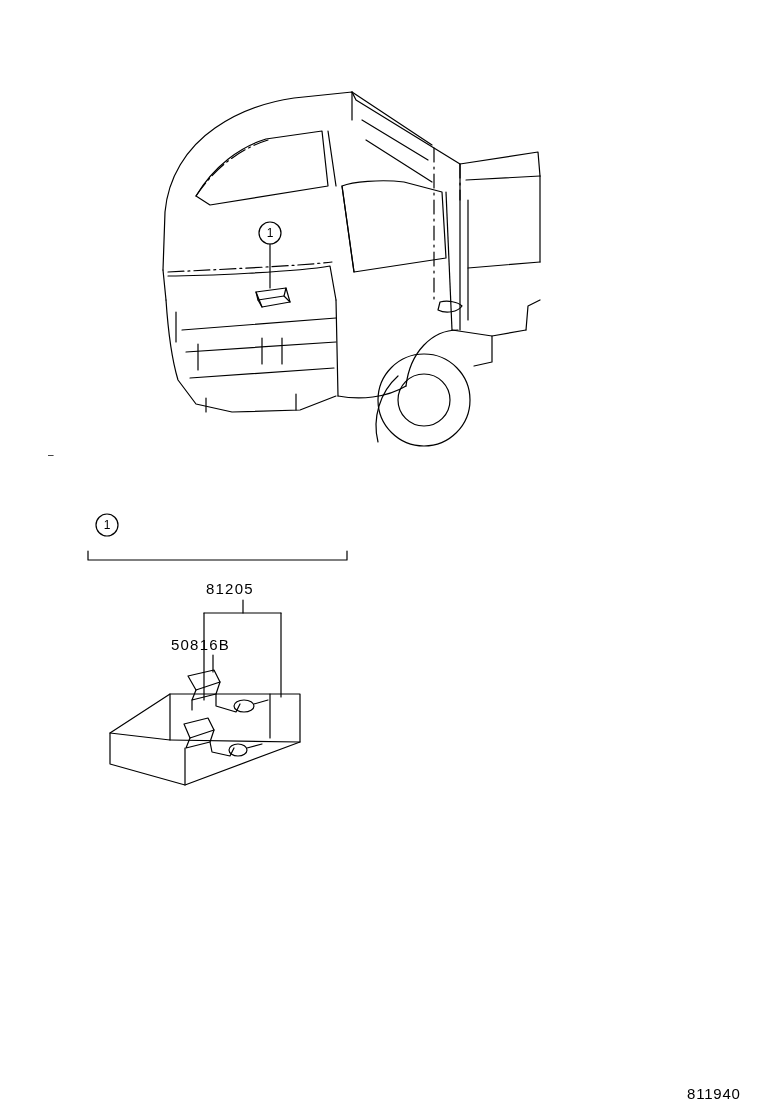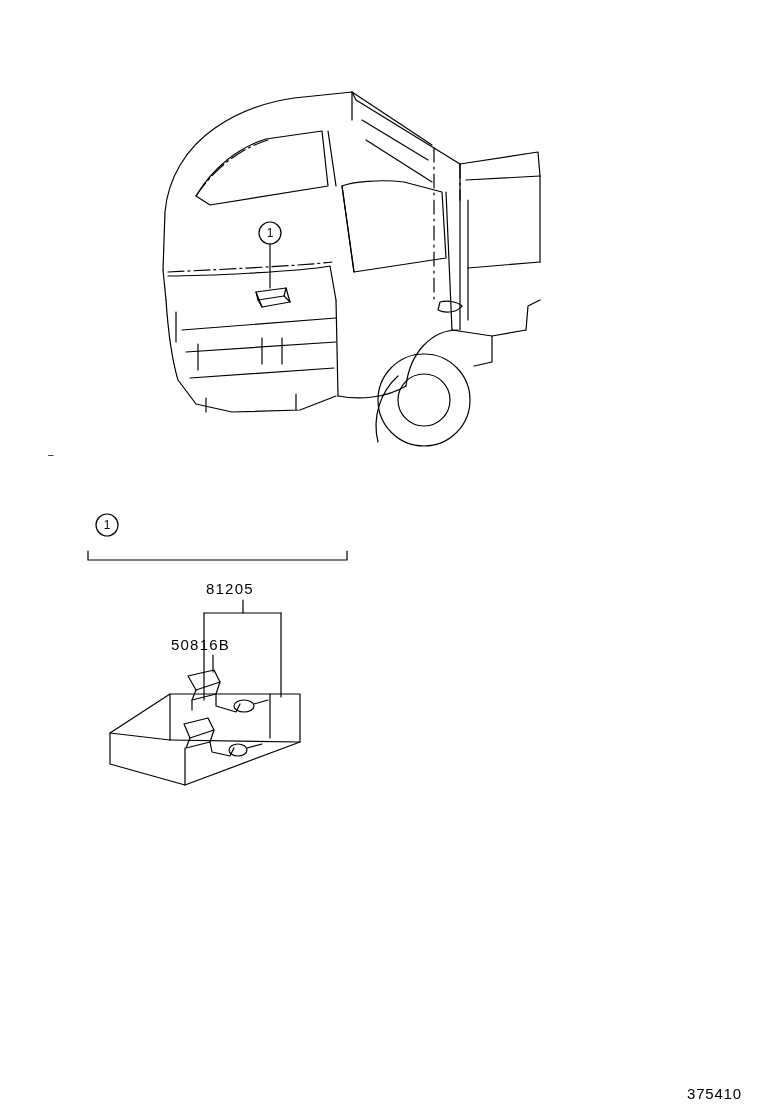--- a/index.html
+++ b/index.html
@@ -194,15 +194,15 @@
   </svg>
 
   <div class="callout-num" id="callout-top-num">1</div>
   <div class="callout-num" id="callout-bottom-num">1</div>
 
   <div class="lbl" id="label-81205">81205</div>
   <div class="lbl" id="label-81205b">50816B</div>
 
   <div class="tick" id="corner-tick">–</div>
 
-  <div class="lbl" id="figure-code">375410</div>
+  <div class="lbl" id="figure-code">811940</div>
 
 </div>
 
 </body></html>

